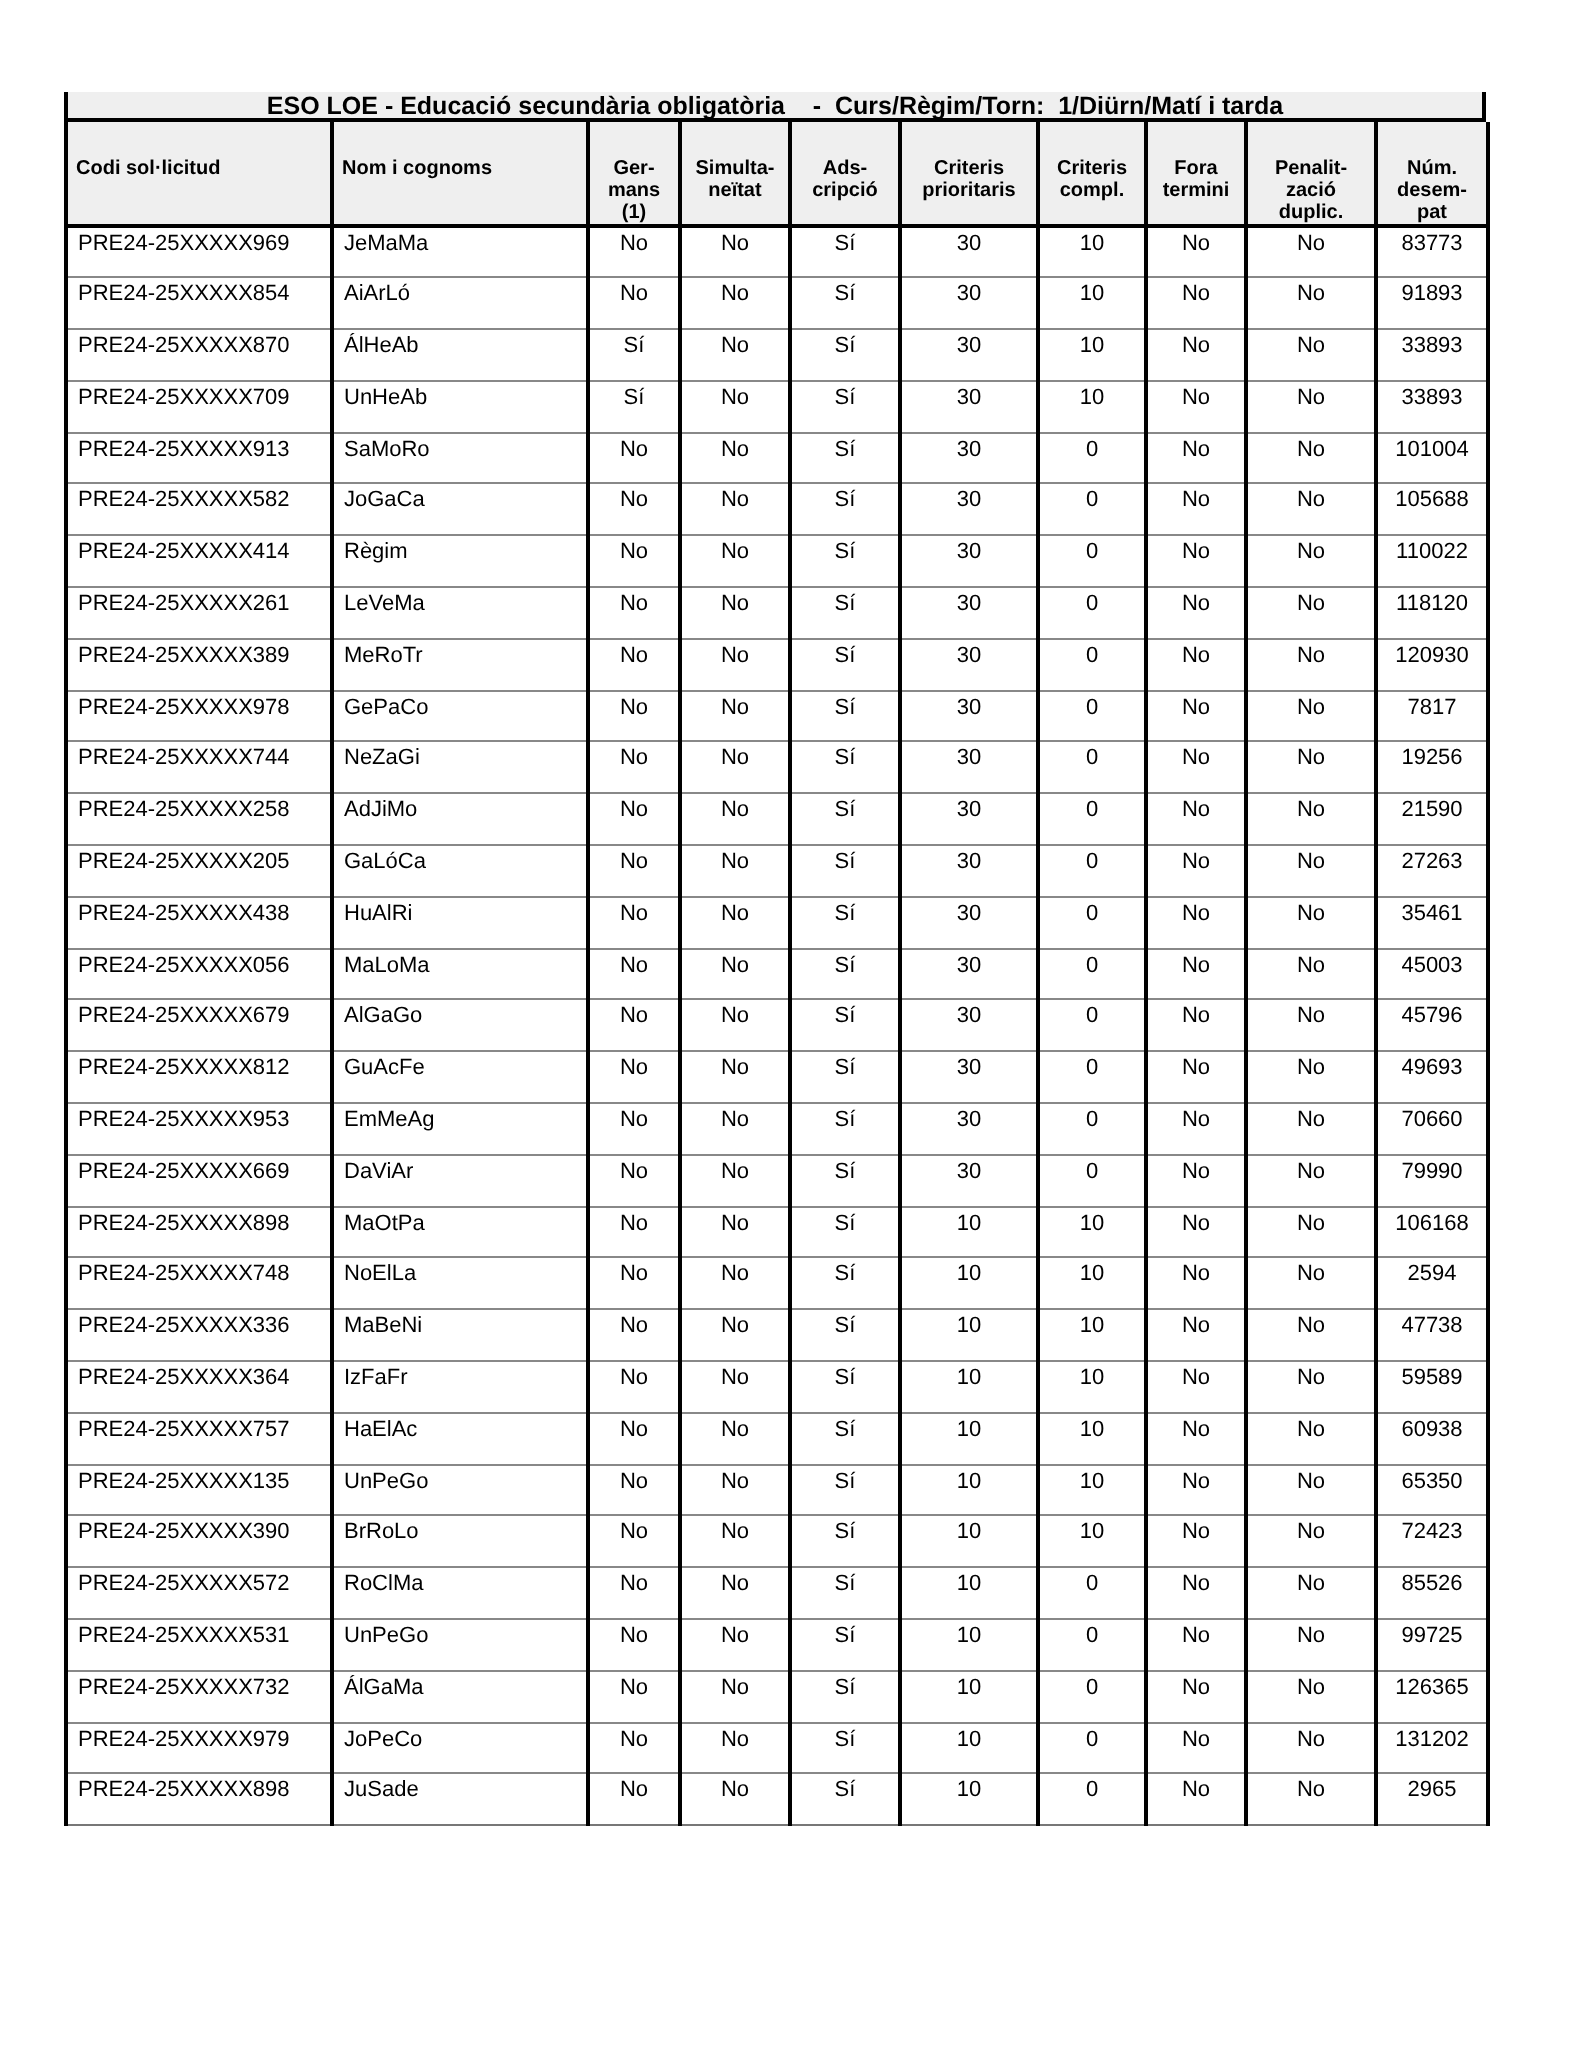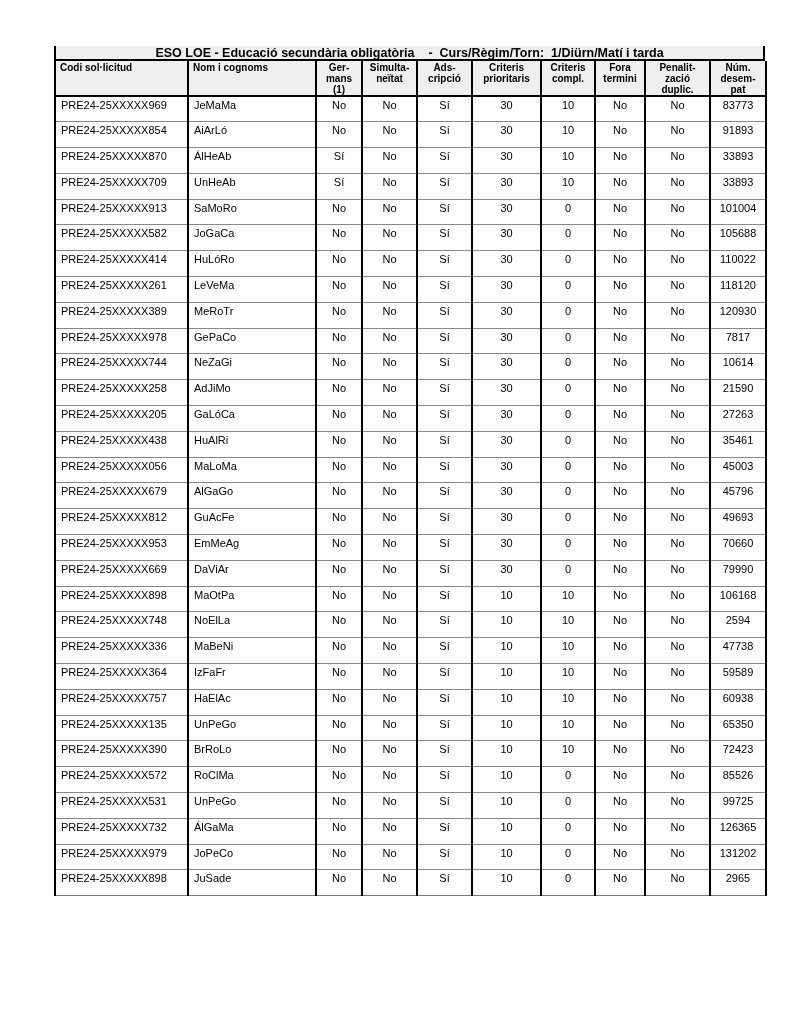--- a/index.html
+++ b/index.html
@@ -1,26 +1,26 @@
 <!DOCTYPE html>
 <html><head>
 <meta charset="utf-8">
 <style>
   html, body { margin:0; padding:0; background:#ffffff; }
   body { width:791px; height:1024px; position:relative; overflow:hidden;
          font-family:"Liberation Sans", sans-serif; color:#000; }
-  .sheet { position:absolute; left:54px; top:46px; width:711px; }
+  .sheet { position:absolute; left:32px; top:46px; width:711px; }
   .title-bar { height:15px; background:#efefef; border-left:2px solid #000; border-right:2px solid #000;
                border-bottom:2px solid #000; text-align:center; font-weight:bold; font-size:12.5px;
                line-height:15px; white-space:pre; box-sizing:border-box; }
   table { border-collapse:collapse; table-layout:fixed; width:711px; }
   th, td { box-sizing:border-box; padding:0 3px; overflow:hidden; white-space:nowrap; }
   thead th { background:#efefef; font-size:10px; font-weight:bold; vertical-align:top;
              height:29px; line-height:11px; border-left:2px solid #000; border-right:2px solid #000;
-             border-bottom:2px solid #000; text-align:center; white-space:normal; padding-top:1px; }
+             border-bottom:2px solid #000; text-align:center; white-space:normal; padding-top:18px; }
   thead th.left { text-align:left; padding-left:4px; }
   tbody td { height:25.8px; font-size:11px; vertical-align:top; padding-top:2px; text-align:center;
              border-left:2px solid #000; border-right:2px solid #000; border-bottom:1.5px solid #888; }
   tbody td.left { text-align:left; padding-left:5px; }
   tbody tr:last-child td { border-bottom:1.5px solid #777; }
 </style>
 </head>
 <body>
 
 <div class="sheet">
@@ -120,21 +120,21 @@
           <td>No</td>
           <td>Sí</td>
           <td>30</td>
           <td>0</td>
           <td>No</td>
           <td>No</td>
           <td>105688</td>
         </tr>
         <tr>
           <td class="left">PRE24-25XXXXX414</td>
-          <td class="left">HuLóRo</td>
+          <td class="left">Règim</td>
           <td>No</td>
           <td>No</td>
           <td>Sí</td>
           <td>30</td>
           <td>0</td>
           <td>No</td>
           <td>No</td>
           <td>110022</td>
         </tr>
         <tr>
@@ -176,21 +176,21 @@
         <tr>
           <td class="left">PRE24-25XXXXX744</td>
           <td class="left">NeZaGi</td>
           <td>No</td>
           <td>No</td>
           <td>Sí</td>
           <td>30</td>
           <td>0</td>
           <td>No</td>
           <td>No</td>
-          <td>10614</td>
+          <td>19256</td>
         </tr>
         <tr>
           <td class="left">PRE24-25XXXXX258</td>
           <td class="left">AdJiMo</td>
           <td>No</td>
           <td>No</td>
           <td>Sí</td>
           <td>30</td>
           <td>0</td>
           <td>No</td>

